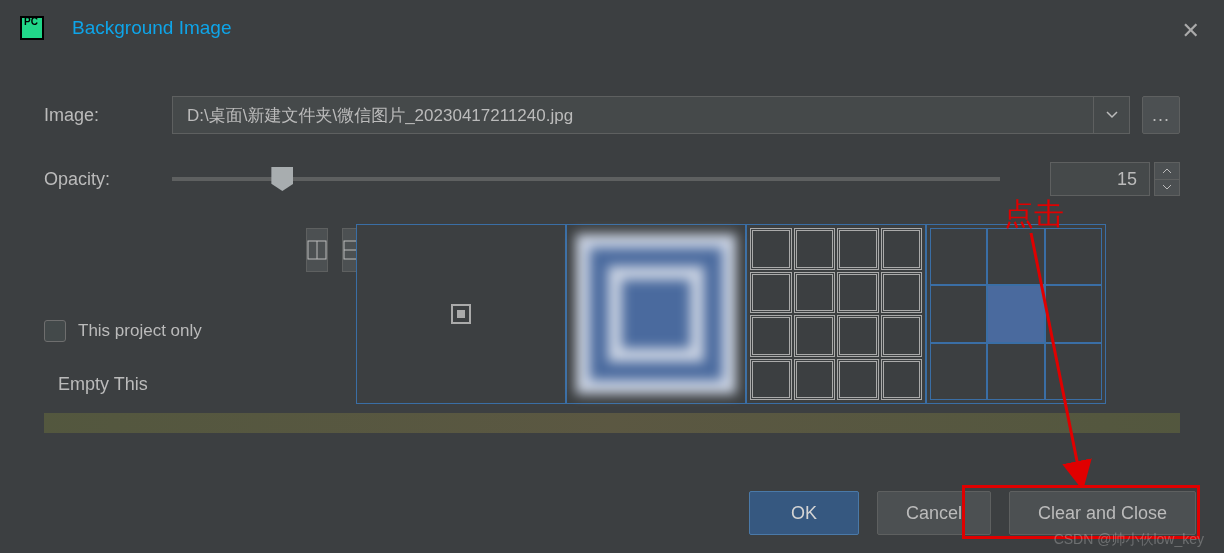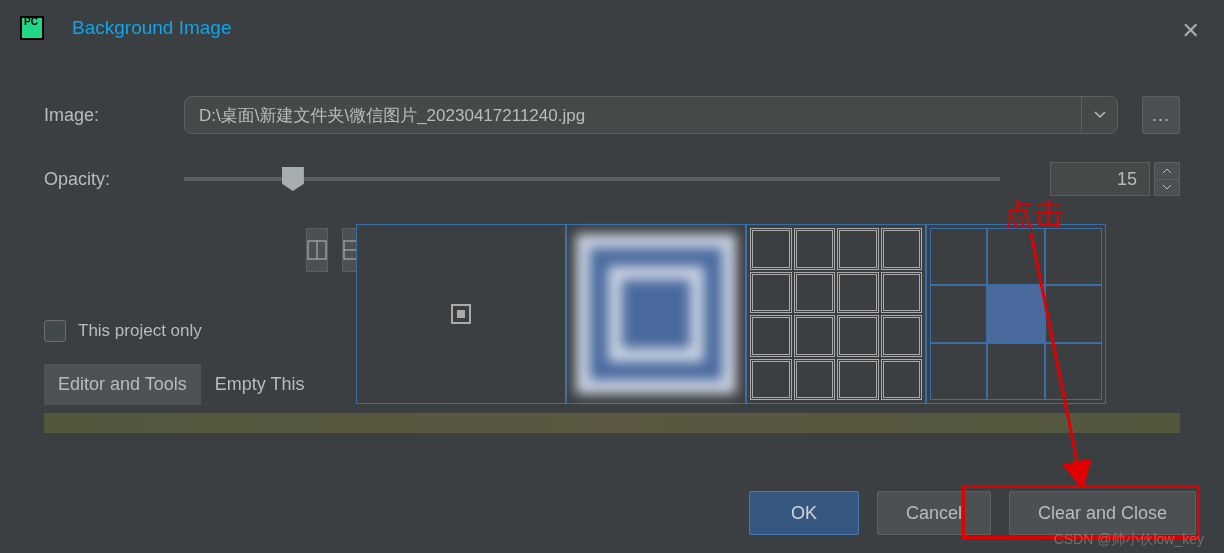--- a/index.html
+++ b/index.html
@@ -38,30 +38,30 @@
   .title { font-size: 19px; color: #0ea5e9; }
   .close-x {
     position: absolute;
     right: 24px;
     top: 18px;
     font-size: 22px;
     color: #aaa;
     cursor: pointer;
   }
   .content { padding: 40px 44px 0 44px; }
-  .row { display: flex; align-items: center; margin-bottom: 28px; gap: 12px; }
+  .row { display: flex; align-items: center; margin-bottom: 28px; }
   .label { width: 128px; font-size: 18px; }
   .combo {
     flex: 1;
     height: 38px;
     border: 1px solid #5e6060;
     background: #45494a;
     display: flex;
     align-items: center;
-    border-radius: 8px;
+    border-radius: 0;
   }
   .combo-text {
     flex: 1;
     padding: 0 14px;
     color: #bbbbbb;
     font-size: 17px;
   }
   .combo-drop {
     width: 36px;
     height: 100%;
@@ -332,21 +332,20 @@
               <rect x="1" y="1" width="18" height="18" stroke="#bbb" fill="none"></rect>
               <line x1="1" y1="10" x2="19" y2="10" stroke="#bbb"></line>
             </svg>
         </div>
       </div>
       <div class="checkbox-row">
         <div class="checkbox"></div>
         <span>This project only</span>
       </div>
       <div class="tabs-row">
-        <div class="tab active">Editor and Tools</div>
         <div class="tab">Empty This</div>
       </div>
     </div>
 
     <div class="options-right">
       <div class="opt-box opt-1">
         <div class="fill-icon"></div>
       </div>
       <div class="opt-box opt-2">
         <div class="blurred-sq"></div>

